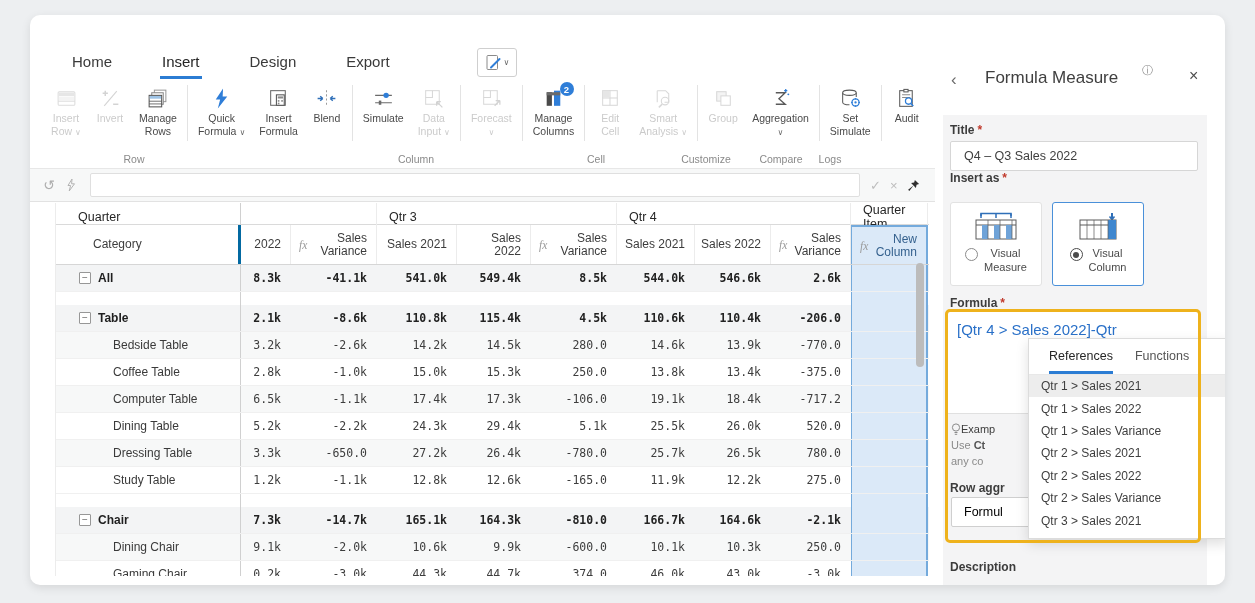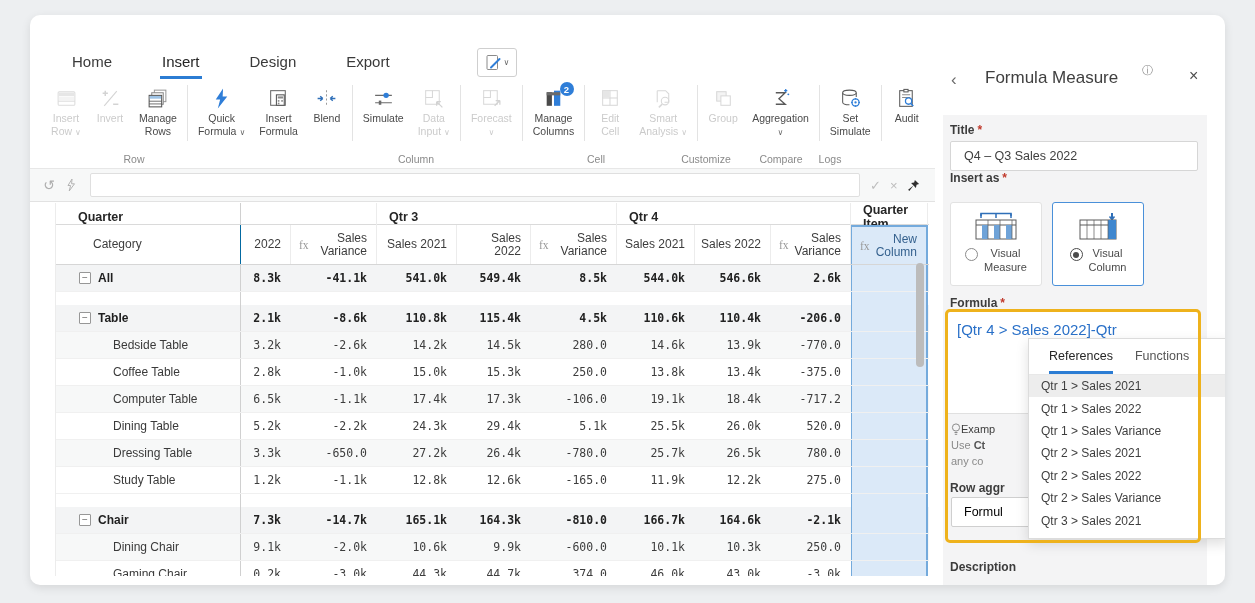--- a/index.html
+++ b/index.html
@@ -43,30 +43,30 @@
   .fbar .undo { margin-left:8px; }
   .fbar input { margin-left:8px; width:770px; height:24px; border:1px solid #dfdfdf; border-radius:2px; background:#fff;
                 font-size:12px; padding:0 8px; font-family:"Liberation Sans", sans-serif; outline:none; }
   .fbar .right { display:flex; align-items:center; margin-left:10px; gap:9px; }
   .fbar .gico { color:#bdbdbd; font-size:13px; }
 
   
   .tablewrap { position:absolute; left:25px; top:188px; width:874px; height:373px; overflow:hidden;
                border-left:1px solid #ececec; font-size:12px; color:#3f3f3f; }
   .grow { display:grid; grid-template-columns:185px 136px 240px 234px 77px; height:22px; border-bottom:1px solid #dadada; }
-  .gcell { display:flex; align-items:center; font-weight:bold; font-size:12.5px; color:#262626; padding-left:12px;
+  .gcell { display:flex; align-items:center; font-weight:normal; font-size:12.5px; color:#262626; padding-left:12px;
            border-right:1px solid #ececec; }
   .gcell:first-child { padding-left:22px; border-right:1px solid #d0d0d0; }
   .hrow { display:grid; grid-template-columns:185px 50px 86px 80px 74px 86px 78px 76px 80px 77px; height:40px;
           border-bottom:1px solid #d6d6d6; }
   .hcell { display:flex; align-items:center; justify-content:flex-end; padding:0 9px 0 4px; border-right:1px solid #ececec;
            color:#3c3c3c; }
   .hcell .hlab { text-align:right; line-height:13px; }
-  .hcell.cat { justify-content:flex-start; padding-left:37px; border-right:1px solid #0369a1; }
-  .fx { font-family:"Liberation Serif", serif; color:#9a9a9a; font-size:11.5px; margin-right:auto; padding-left:4px; }
+  .hcell.cat { justify-content:flex-start; padding-left:37px; border-right:3px solid #0369a1; }
+  .fx { font-family:"Liberation Serif", serif; font-style:italic; color:#9a9a9a; font-size:11.5px; margin-right:auto; padding-left:4px; }
   .brow { display:grid; grid-template-columns:185px 50px 86px 80px 74px 86px 78px 76px 80px 77px; height:27px;
           border-bottom:1px solid #f0f0f0; }
   .brow.total { background:#f3f4f5; }
   .brow.odd { background:#f7f8f8; }
   .brow.even { background:#fff; }
   .brow.spacer { height:13px; background:#fff; border-bottom:none; }
   .ncell { display:flex; align-items:center; border-right:1px solid #d0d0d0; }
   .rowname { color:#3a3a3a; }
   .brow.total .rowname { font-weight:bold; color:#1f1f1f; }
   .collapse { width:12px; height:12px; border:1px solid #979797; border-radius:1px; color:#6e6e6e; font-size:10px;

